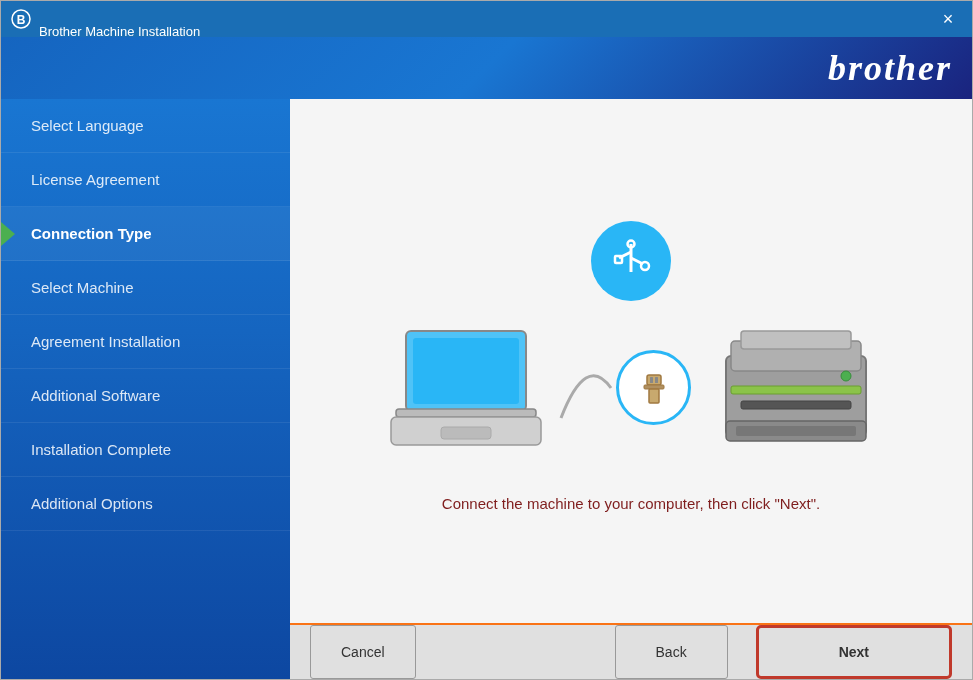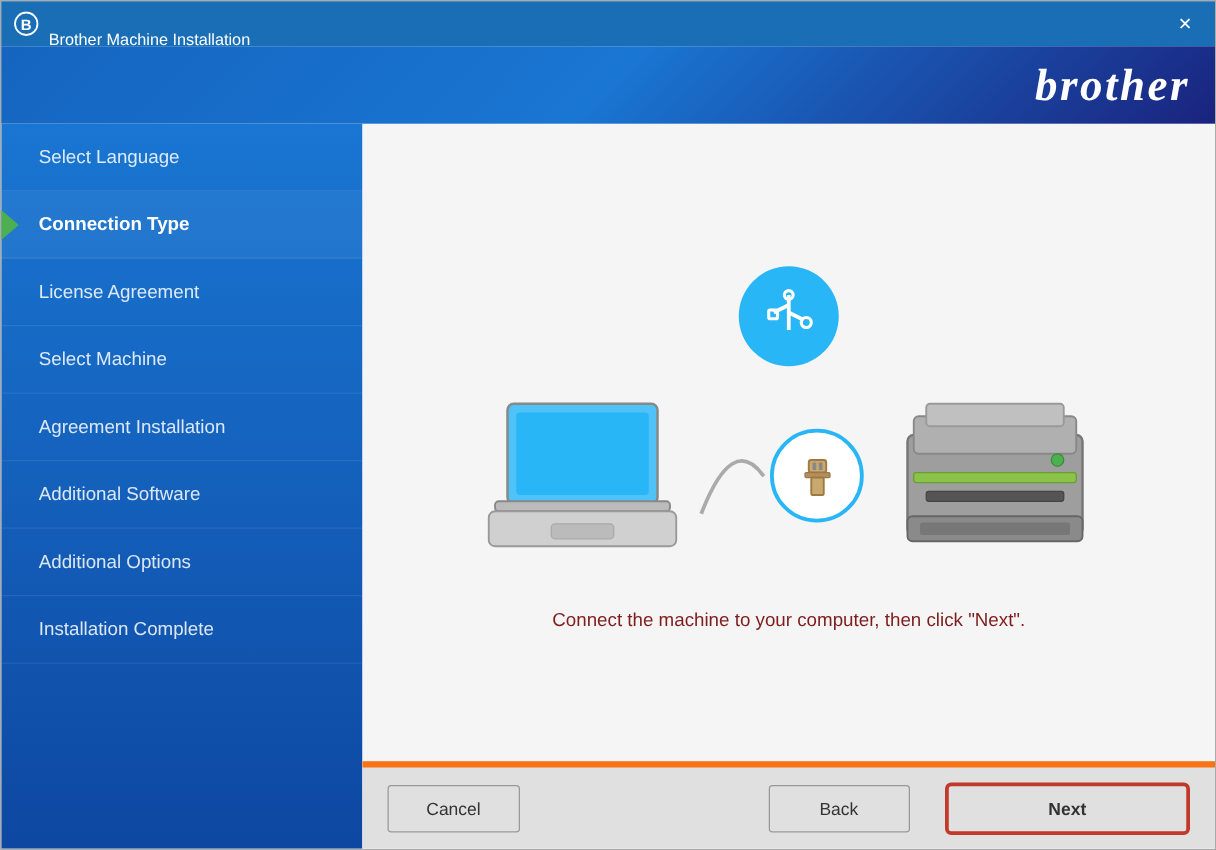--- a/index.html
+++ b/index.html
@@ -189,26 +189,25 @@
     
     .instruction-text {
       font-size: 15px;
       color: #7f1d1d;
       text-align: center;
       margin-top: 10px;
     }
 
     
     .button-bar {
-      height: 70px;
+      height: 56px;
       background: #e0e0e0;
       display: flex;
-      align-items: center;
       padding: 0 20px;
-      border-top: 5px solid #f97316;
+      border-top: 2px solid #f97316;
       flex-shrink: 0;
     }
     .btn-cancel {
       padding: 10px 30px;
       background: #e0e0e0;
       border: 1px solid #999;
       border-radius: 3px;
       font-size: 14px;
       cursor: pointer;
       color: #333;
@@ -255,40 +254,40 @@
   <div class="header">
     <span class="brother-logo">brother</span>
   </div>
 
   <div class="main-content">
 
     <div class="sidebar">
       <div class="sidebar-item">
         <span>Select Language</span>
       </div>
+      <div class="sidebar-item">
+        <span>License Agreement</span>
+      </div>
       <div class="sidebar-item active">
         <span>Connection Type</span>
       </div>
       <div class="sidebar-item">
-        <span>License Agreement</span>
-      </div>
-      <div class="sidebar-item">
         <span>Select Machine</span>
       </div>
       <div class="sidebar-item">
         <span>Agreement Installation</span>
       </div>
       <div class="sidebar-item">
         <span>Additional Software</span>
       </div>
       <div class="sidebar-item">
+        <span>Installation Complete</span>
+      </div>
+      <div class="sidebar-item">
         <span>Additional Options</span>
-      </div>
-      <div class="sidebar-item">
-        <span>Installation Complete</span>
       </div>
     </div>
 
     <div class="right-panel">
       <div class="content-area">
         <div class="illustration">
 
           <div class="usb-circle">
             <span class="usb-symbol">
               

